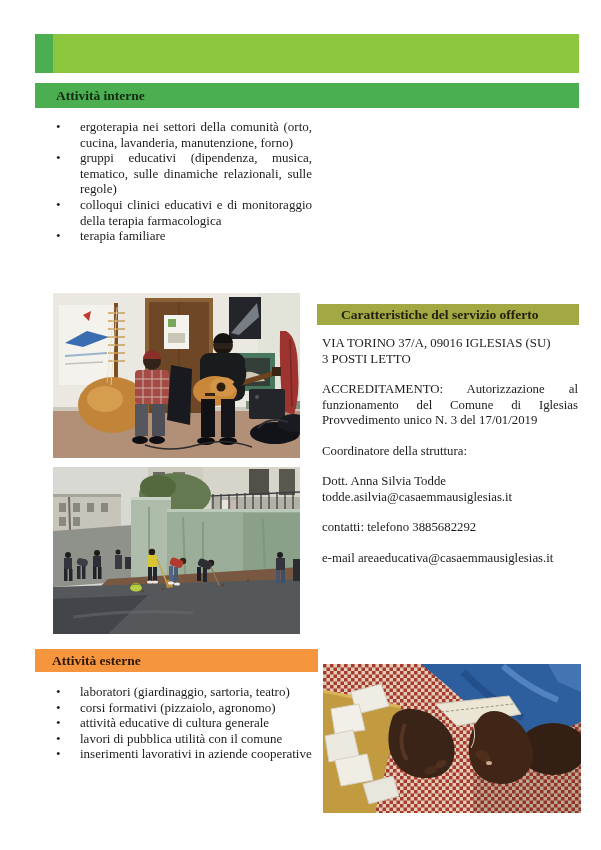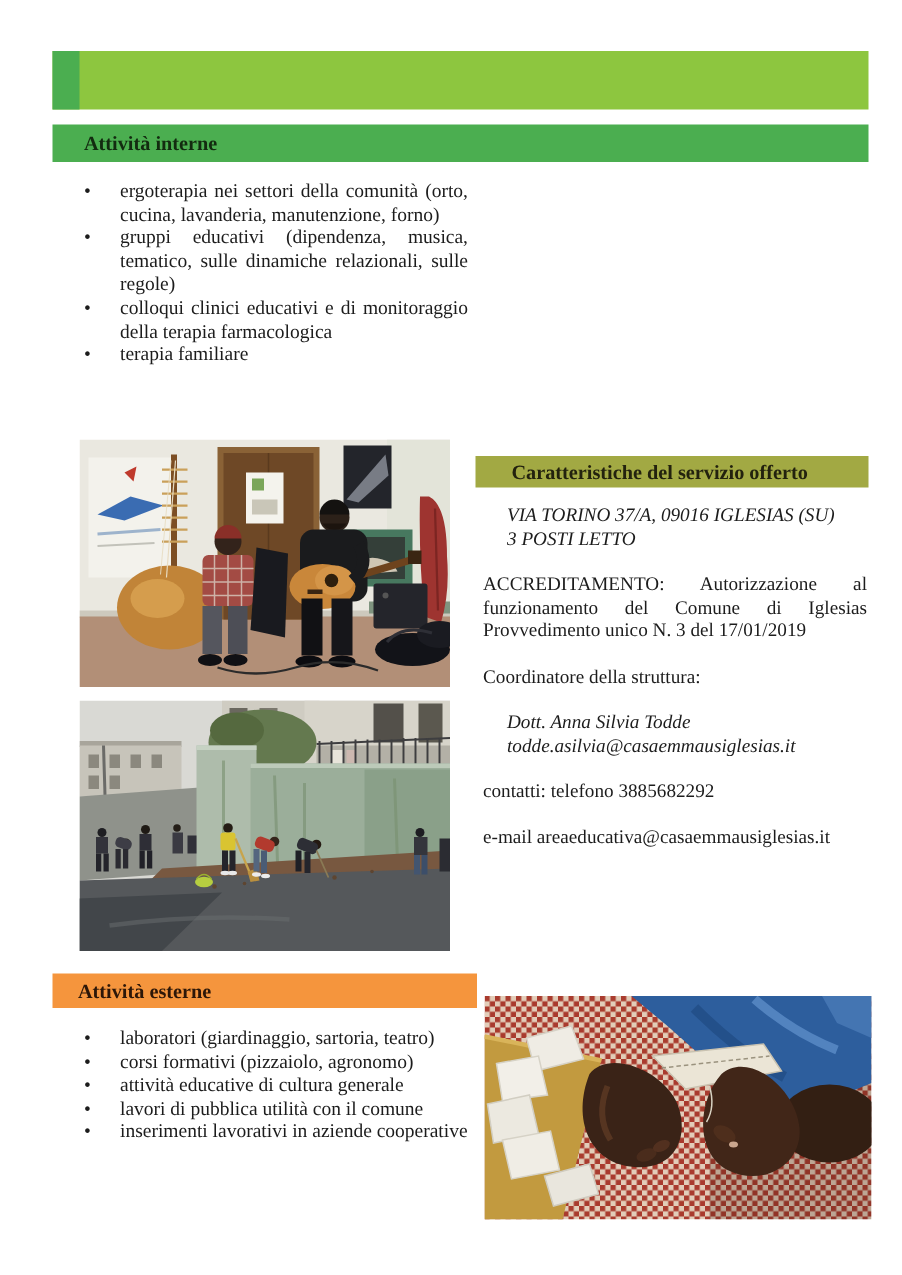--- a/index.html
+++ b/index.html
@@ -22,21 +22,21 @@
   
   .bullets{position:absolute;list-style:none;margin:0;padding:0;font-size:13px;line-height:15.6px;color:#1c1c1c;}
   .internal-list{left:56px;top:119px;width:256px;}
   .external-list{left:56px;top:684px;width:260px;}
   .bullets li{display:flex;}
   .dot{width:24px;flex:none;}
   .li-text{flex:1;text-align:justify;}
   
   .service-text{position:absolute;left:322px;top:336px;width:256px;font-size:12.8px;line-height:15.5px;color:#1c1c1c;}
   .service-text p{margin:0 0 15px 0;}
-  .pgroup{margin:0 0 15px 16px;font-style:italic;}
+  .pgroup{margin:0 0 15px 0;}
   .just{text-align:justify;}
   
   .photo{position:absolute;margin:0;padding:0;}
   .photo svg{display:block;width:100%;height:100%;}
   .photo-music{left:53px;top:293px;width:247px;height:165px;}
   .photo-street{left:53px;top:467px;width:247px;height:167px;}
   .photo-sewing{left:323px;top:664px;width:258px;height:149px;}
 </style>
 </head>
 <body>

